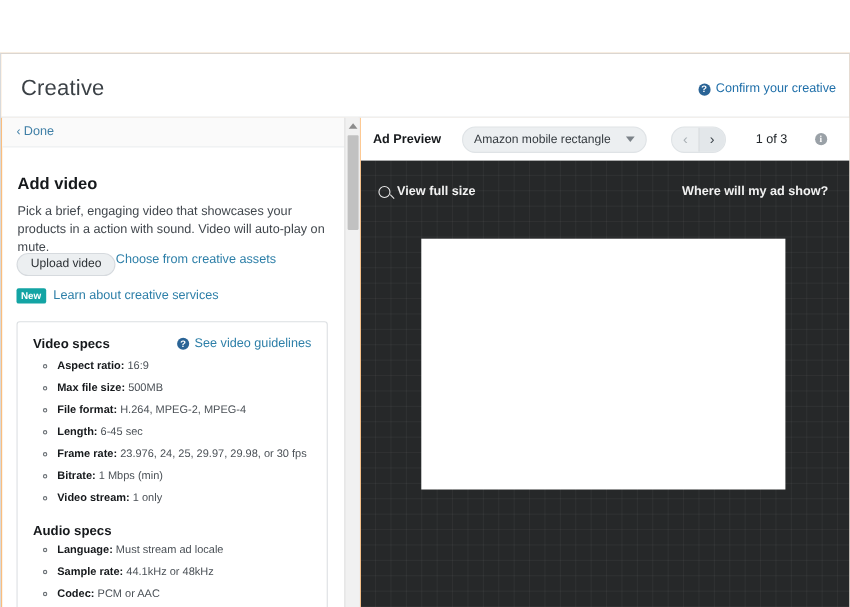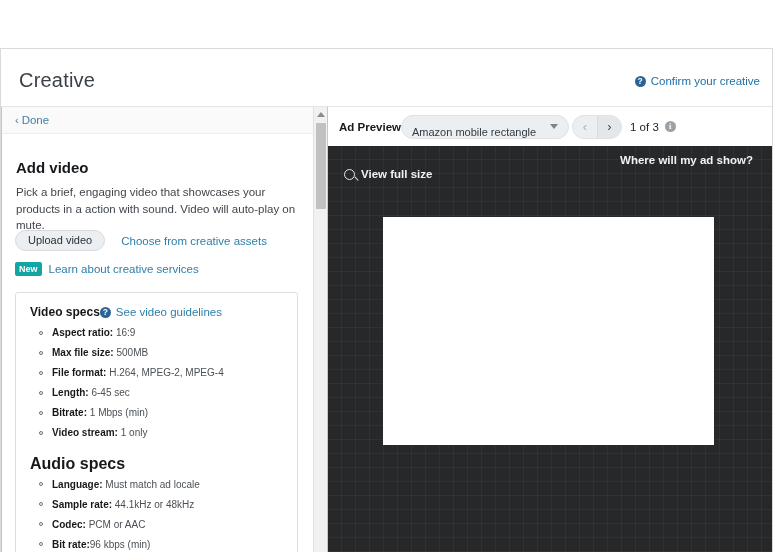--- a/index.html
+++ b/index.html
@@ -134,22 +134,20 @@
     left: 14px; top: 44px;
     width: 286px;
     font-size: 11.5px;
     line-height: 16.5px;
     color: #40464c;
   }
   .btn-row {
     position: absolute;
     left: 13px; top: 90px;
     display: flex;
-    align-items: center;
-    gap: 16px;
   }
   .btn-upload {
     background: #eceff1;
     border: 1px solid #d6dade;
     border-radius: 11px;
     padding: 3px 12px 4px 12px;
     font-size: 11px;
     color: #2b3034;
     cursor: pointer;
     font-family: "Liberation Sans", sans-serif;
@@ -189,21 +187,23 @@
     background: #ffffff;
     border: 1px solid #dcdfe2;
     border-radius: 3px;
     box-sizing: border-box;
     padding: 12px 14px 14px 14px;
     min-height: 400px;
   }
   .specs-head {
     display: flex;
     align-items: center;
+    justify-content: space-between;
     margin-bottom: 6px;
+    gap: 38px;
   }
   .specs-head .h {
     font-size: 12px;
     font-weight: 700;
     color: #16191c;
   }
   .specs-head .glink {
     display: flex;
     align-items: center;
     gap: 5px;
@@ -232,21 +232,21 @@
     height: 4px;
     border: 1px solid #6b7176;
     border-radius: 50%;
     box-sizing: border-box;
   }
   .spec-list li b {
     color: #16191c;
     font-weight: 700;
   }
   .audio-head {
-    font-size: 16px;
+    font-size: 12px;
     font-weight: 700;
     color: #16191c;
     margin-top: 14px;
     margin-bottom: 2px;
   }
 
   
   .vscroll {
     position: absolute;
     left: 312px; top: 58px;
@@ -303,37 +303,37 @@
   .preview-toolbar {
     position: absolute;
     left: 0; top: 0;
     width: 445px;
     height: 39px;
     background: #ffffff;
     display: flex;
     align-items: center;
     padding-left: 11px;
     box-sizing: border-box;
-    gap: 0;
+    gap: 19px;
   }
   .tb-label {
     font-size: 11.5px;
     font-weight: 700;
     color: #16191c;
     white-space: nowrap;
   }
   .tb-select {
     position: relative;
     width: 168px;
     height: 24px;
     background: #eceff1;
     border: 1px solid #dfe3e6;
     border-radius: 12px;
     display: flex;
-    align-items: flex-end;
+    align-items: center;
     padding: 0 10px;
     box-sizing: border-box;
     font-size: 11px;
     color: #343a3f;
     cursor: pointer;
   }
   .tb-select .caret {
     position: absolute;
     right: 10px;
     top: 8px;
@@ -421,21 +421,21 @@
     display: flex;
     align-items: center;
     gap: 6px;
     font-size: 11.5px;
     font-weight: 700;
     color: #f2f2f2;
     cursor: pointer;
   }
   .stage-link-right {
     position: absolute;
-    right: 20px; top: 8px;
+    right: 20px; top: 22px;
     font-size: 11.5px;
     font-weight: 700;
     color: #f2f2f2;
     cursor: pointer;
   }
   .mag {
     display: inline-block;
     width: 9px; height: 9px;
     border: 1.4px solid #e9e9e9;
     border-radius: 50%;
@@ -513,28 +513,29 @@
             <span class="icon-help"></span>
             <span>See video guidelines</span>
           </span>
         </div>
 
         <ul class="spec-list">
           <li><b>Aspect ratio:</b><span> 16:9</span></li>
           <li><b>Max file size:</b><span> 500MB</span></li>
           <li><b>File format:</b><span> H.264, MPEG-2, MPEG-4</span></li>
           <li><b>Length:</b><span> 6-45 sec</span></li>
+          <li><b>Frame rate:</b><span> 23.976, 24, 25, 29.97, 29.98, or 30 fps</span></li>
           <li><b>Bitrate:</b><span> 1 Mbps (min)</span></li>
           <li><b>Video stream:</b><span> 1 only</span></li>
         </ul>
 
         <div class="audio-head">Audio specs</div>
 
         <ul class="spec-list">
-          <li><b>Language:</b><span> Must match ad locale</span></li>
+          <li><b>Language:</b><span> Must stream ad locale</span></li>
           <li><b>Sample rate:</b><span> 44.1kHz or 48kHz</span></li>
           <li><b>Codec:</b><span> PCM or AAC</span></li>
           <li><b>Bit rate:</b><span>96 kbps (min)</span></li>
 
         </ul>
       </div>
     </div>
   </div>
 
   <div class="vscroll">

